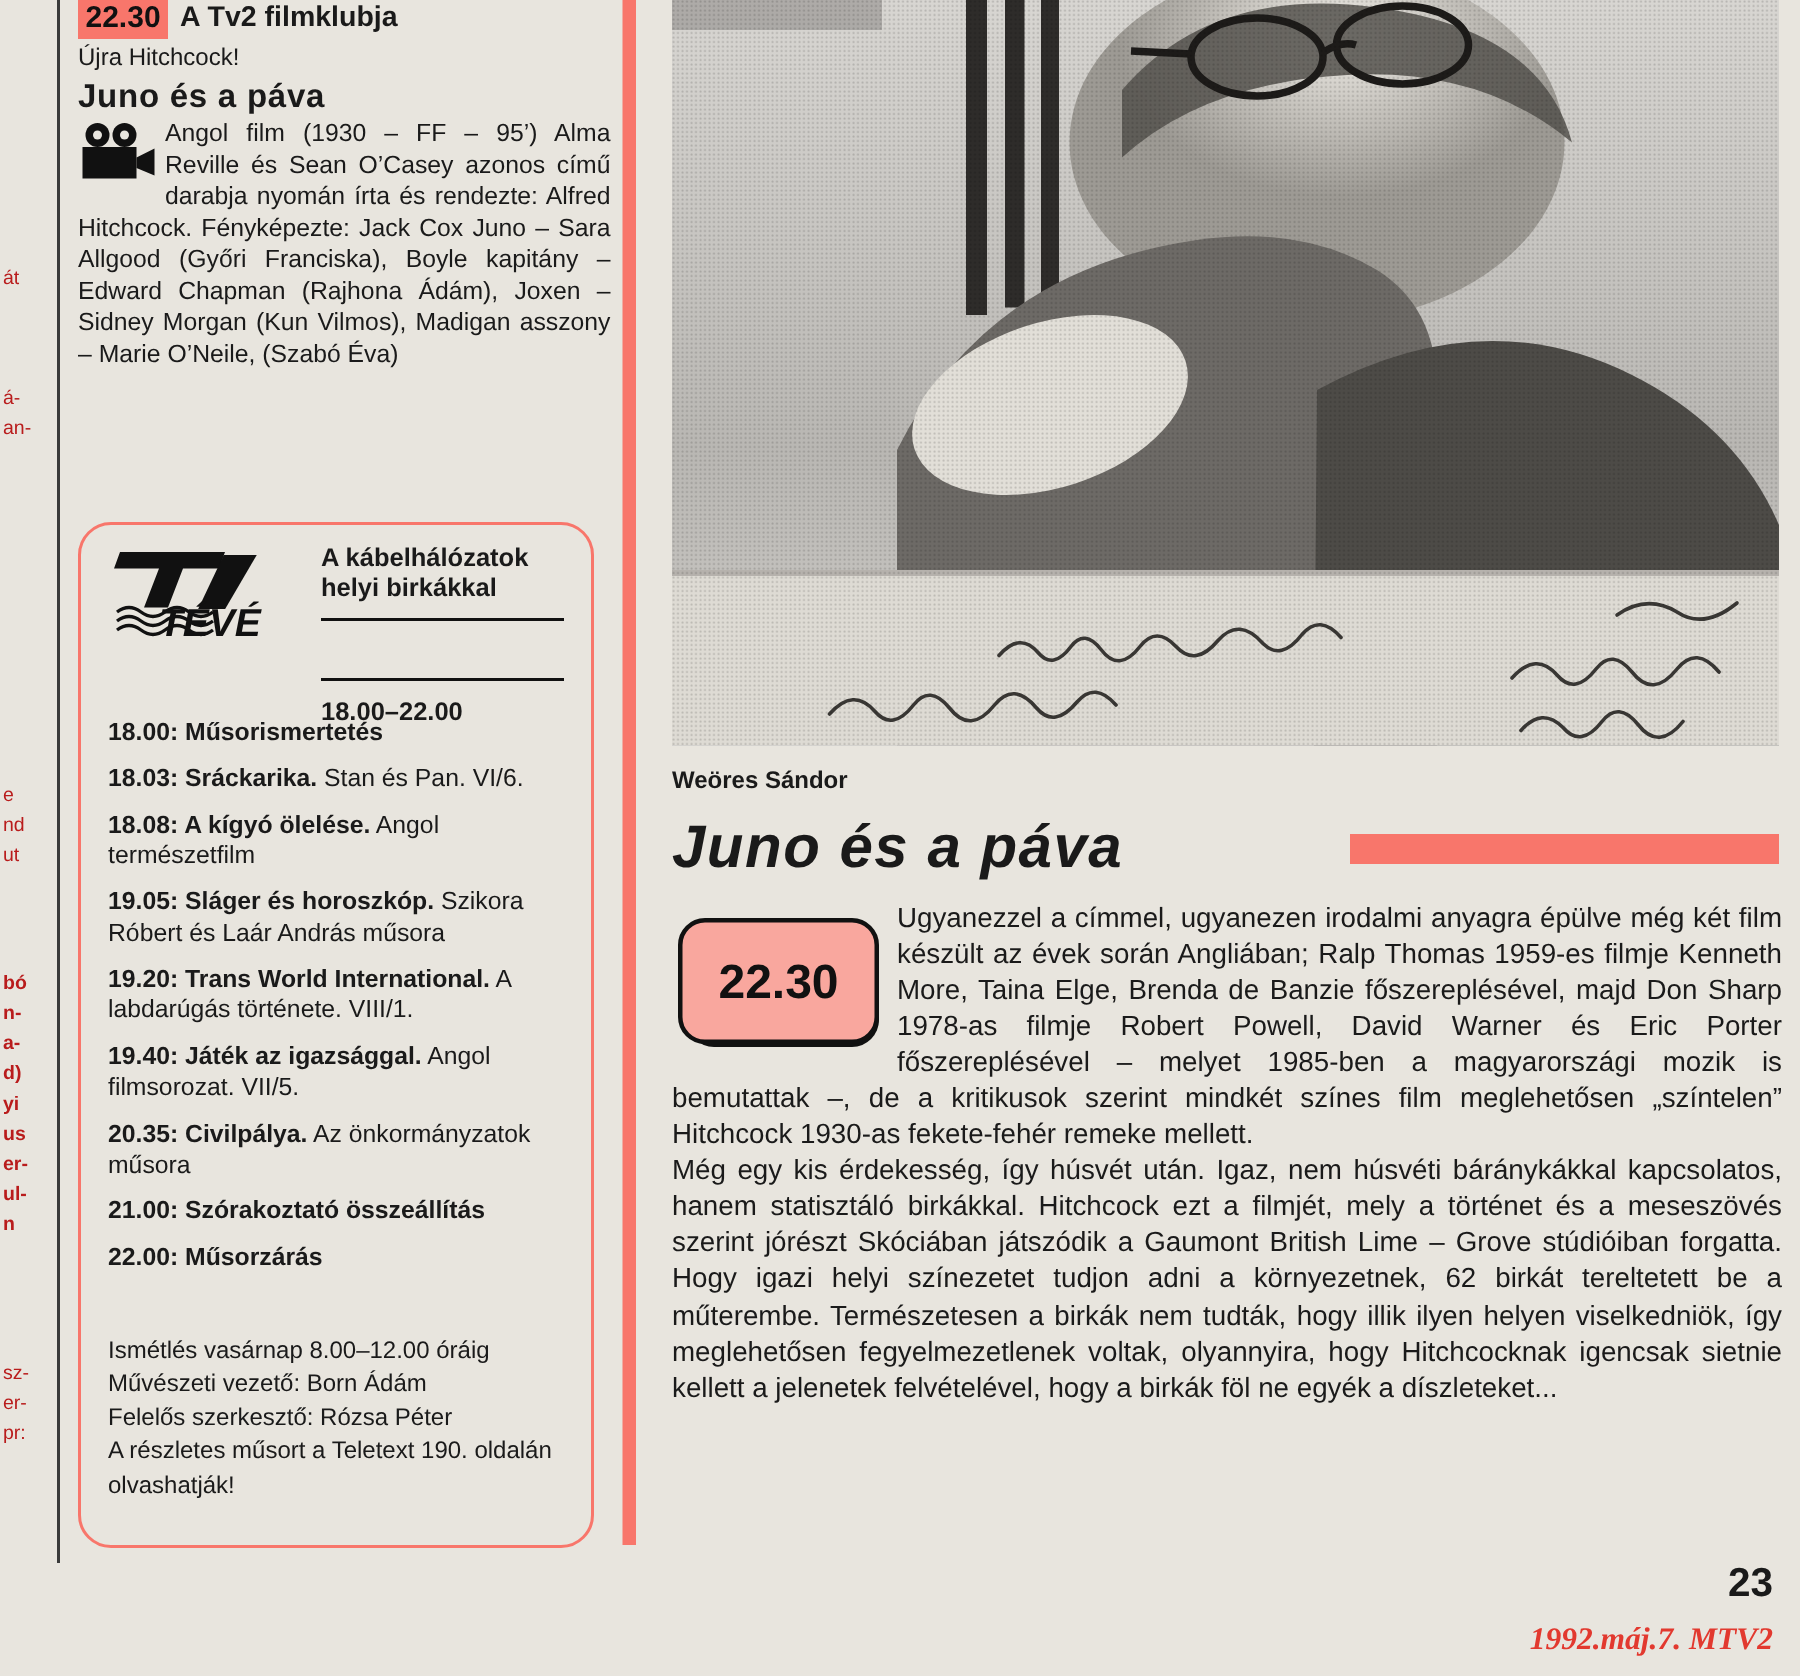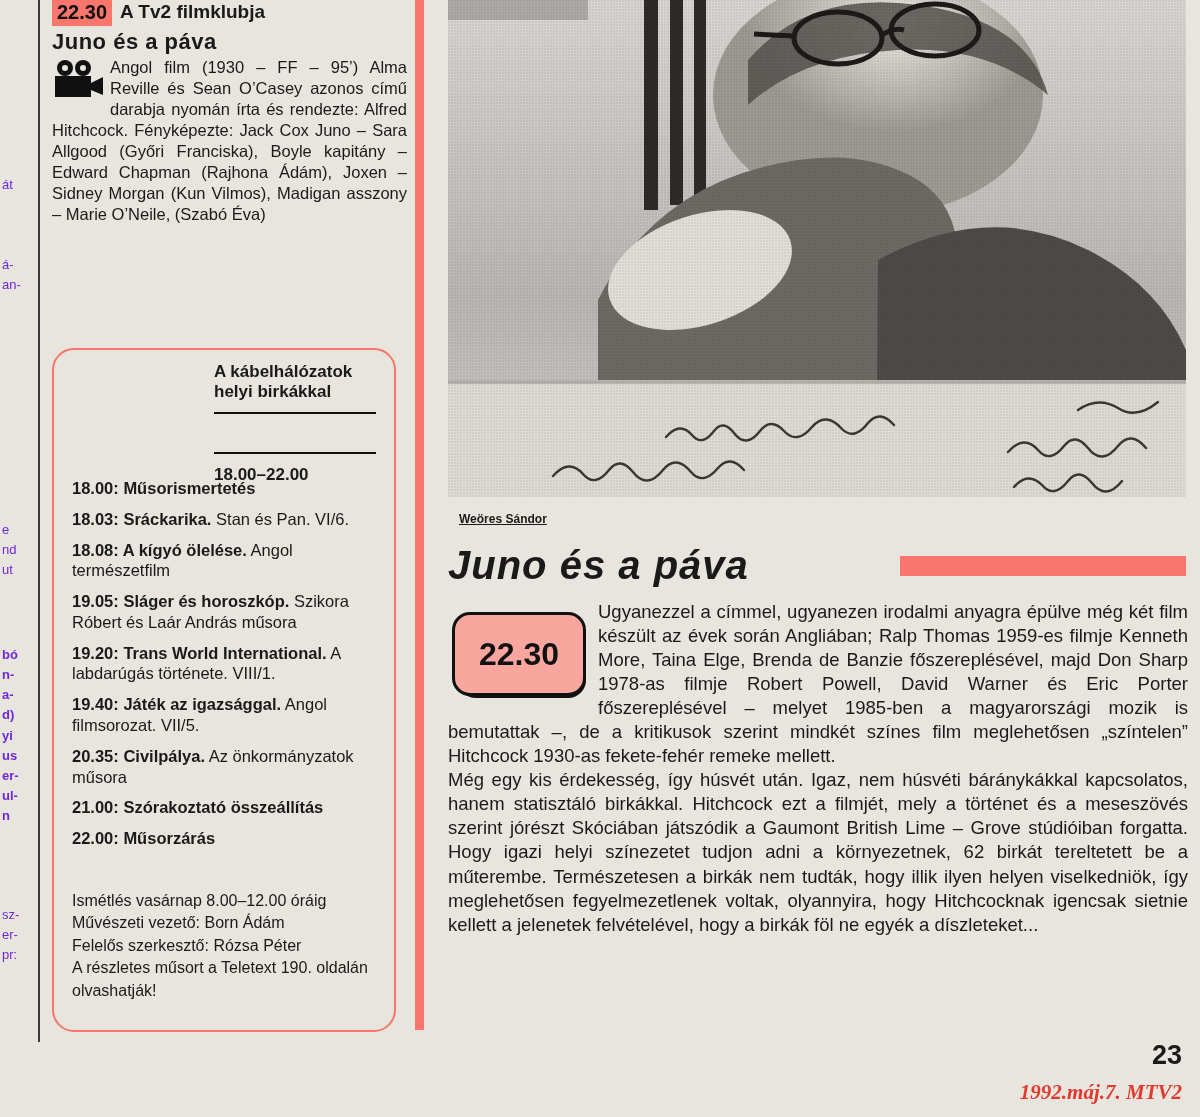--- a/index.html
+++ b/index.html
@@ -9,21 +9,21 @@
     font-family:"Liberation Sans", sans-serif;
     color:#1a1a1a;
     position:relative;
     overflow:hidden;
   }
   .page{position:absolute;inset:0;}
 
   
   .margin-col{
     position:absolute;left:0;top:0;width:36px;height:1040px;
-    font-size:13px;line-height:1.55;color:#6d28d9;
+    font-size:13px;line-height:1.55;color:#b91c1c;
     overflow:hidden;
   }
   .margin-col div{white-space:nowrap;}
   .mg1{position:absolute;top:175px;left:2px;}
   .mg2{position:absolute;top:255px;left:2px;}
   .mg3{position:absolute;top:520px;left:2px;}
   .mg4{position:absolute;top:645px;left:2px;font-weight:bold;}
   .mg5{position:absolute;top:905px;left:2px;}
 
   .vrule{position:absolute;left:38px;top:0;width:2px;height:1042px;background:#3a3a3a;}
@@ -66,21 +66,21 @@
   .foot{position:absolute;left:18px;top:540px;width:305px;font-size:16px;line-height:1.4;}
 
   .redbar-v{position:absolute;left:415px;top:0;width:9px;height:1030px;background:#f8766b;}
 
   .photo{
     position:absolute;left:448px;top:0;width:738px;height:497px;
     background:#bdbdbd;
     overflow:hidden;
   }
   .photo .grain{position:absolute;inset:0;}
-  .credit{position:absolute;left:459px;top:512px;font-size:12px;font-weight:bold;text-decoration:underline;}
+  .credit{position:absolute;left:448px;top:512px;font-size:16px;font-weight:bold;}
 
   .article-title{
     position:absolute;left:448px;top:543px;font-size:40px;font-weight:bold;
     font-style:italic;letter-spacing:1px;
   }
   .title-bar{position:absolute;left:900px;top:556px;width:286px;height:20px;background:#f8766b;}
 
   .badge{
     position:absolute;left:452px;top:612px;width:128px;height:78px;
     border:3px solid #111;border-radius:18px;background:#f9a79e;
@@ -130,38 +130,53 @@
 er-
 pr:</div>
   </div>
   <div class="vrule"></div>
 
   <div class="left-col">
     <div class="prog-head">
       <span class="time-badge">22.30</span>
       <span class="prog-title">A Tv2 filmklubja</span>
     </div>
+    <div class="sub-line">Újra Hitchcock!</div>
     <div class="film-title">Juno és a páva</div>
 
     <div class="film-body">
       <span class="cam-icon">
         <svg viewBox="0 0 52 42" width="52" height="42" aria-hidden="true">
           <circle cx="13" cy="9" r="8" fill="#111"></circle>
           <circle cx="31" cy="9" r="8" fill="#111"></circle>
           <circle cx="13" cy="9" r="3" fill="#e8e5de"></circle>
           <circle cx="31" cy="9" r="3" fill="#e8e5de"></circle>
           <rect x="3" y="17" width="36" height="21" fill="#111"></rect>
           <polygon points="39,24 51,18 51,36 39,31" fill="#111"></polygon>
         </svg>
       </span>
       <span>Angol film (1930 – FF – 95’) Alma Reville és Sean O’Casey azonos című darabja nyomán írta és rendezte: Alfred Hitchcock. Fényképezte: Jack Cox Juno – Sara Allgood (Győri Franciska), Boyle kapitány – Edward Chapman (Rajhona Ádám), Joxen – Sidney Morgan (Kun Vilmos), Madigan asszony – Marie O’Neile, (Szabó Éva)</span>
     </div>
   </div>
 
   <div class="tvbox">
+    <div class="tv-logo">
+      <svg viewBox="0 0 135 72" width="135" height="72" aria-hidden="true">
+        <g fill="#111">
+          <path d="M8 4 h70 l-4 11 h-24 l-10 26 h-16 l10 -26 h-30 z"></path>
+          <path d="M78 6 l22 0 l-16 36 l-18 0 z" transform="skewX(-8)"></path>
+        </g>
+        <g stroke="#111" stroke-width="2.2" fill="none">
+          <path d="M6 44 q8 -6 16 0 q8 6 16 0 q8 -6 16 0 q8 6 16 0"></path>
+          <path d="M6 50 q8 -6 16 0 q8 6 16 0 q8 -6 16 0 q8 6 16 0"></path>
+          <path d="M6 56 q8 -6 16 0 q8 6 16 0 q8 -6 16 0 q8 6 16 0"></path>
+        </g>
+        <text x="34" y="60" font-family="Liberation Sans, sans-serif" font-size="26" font-weight="bold" font-style="italic" fill="#111">TÉVÉ</text>
+      </svg>
+    </div>
     <div class="kabel">A kábelhálózatok helyi birkákkal</div>
     <div class="kabel-rule"></div>
     <div class="kabel-time">18.00–22.00</div>
     <div class="kabel-rule2"></div>
 
     <div class="sched" id="sched-list">
         <div class="row"><b>18.00: </b><b>Műsorismertetés</b></div>
         <div class="row"><b>18.03: </b><b>Sráckarika.</b><span> Stan és Pan. VI/6.</span></div>
         <div class="row"><b>18.08: </b><b>A   kígyó   ölelése.</b><span> Angol természetfilm</span></div>
         <div class="row"><b>19.05: </b><b>Sláger és horoszkóp.</b><span> Szikora Róbert és Laár András műsora</span></div>

